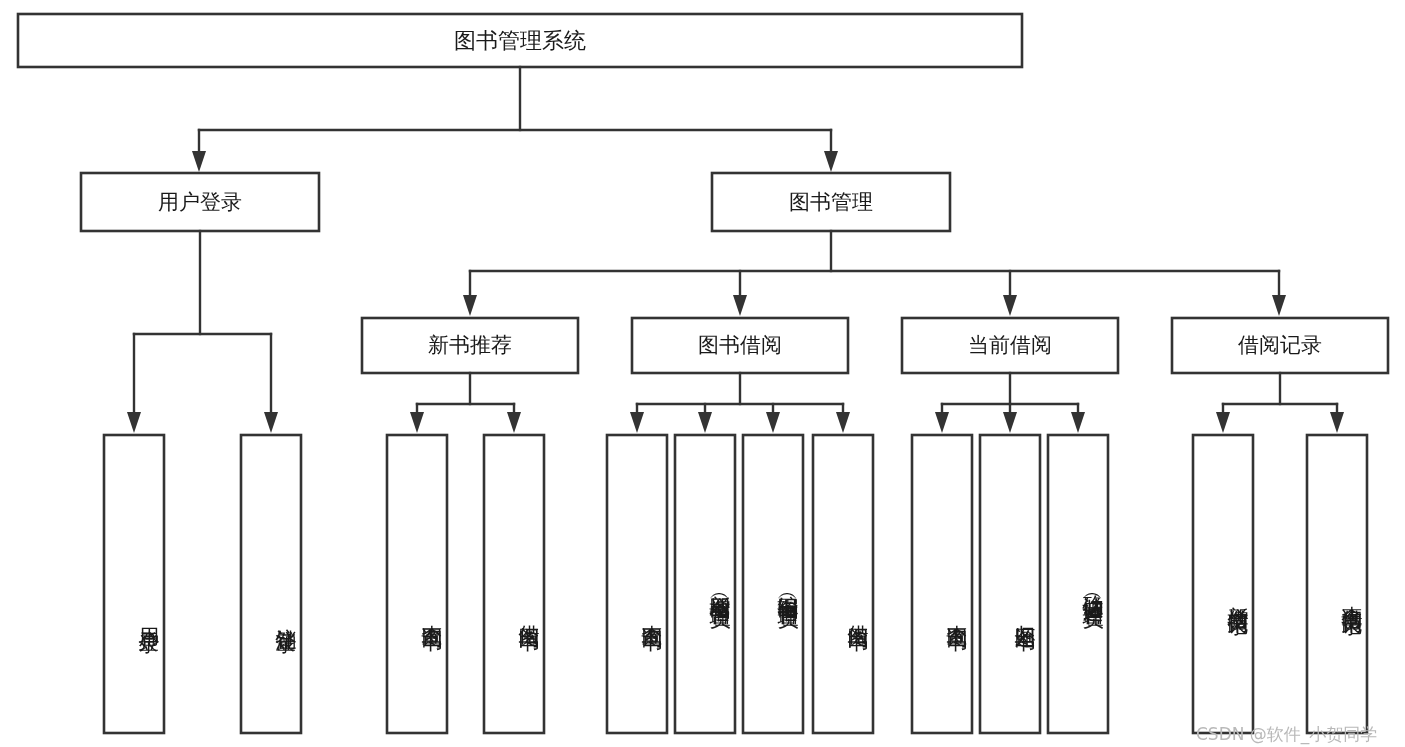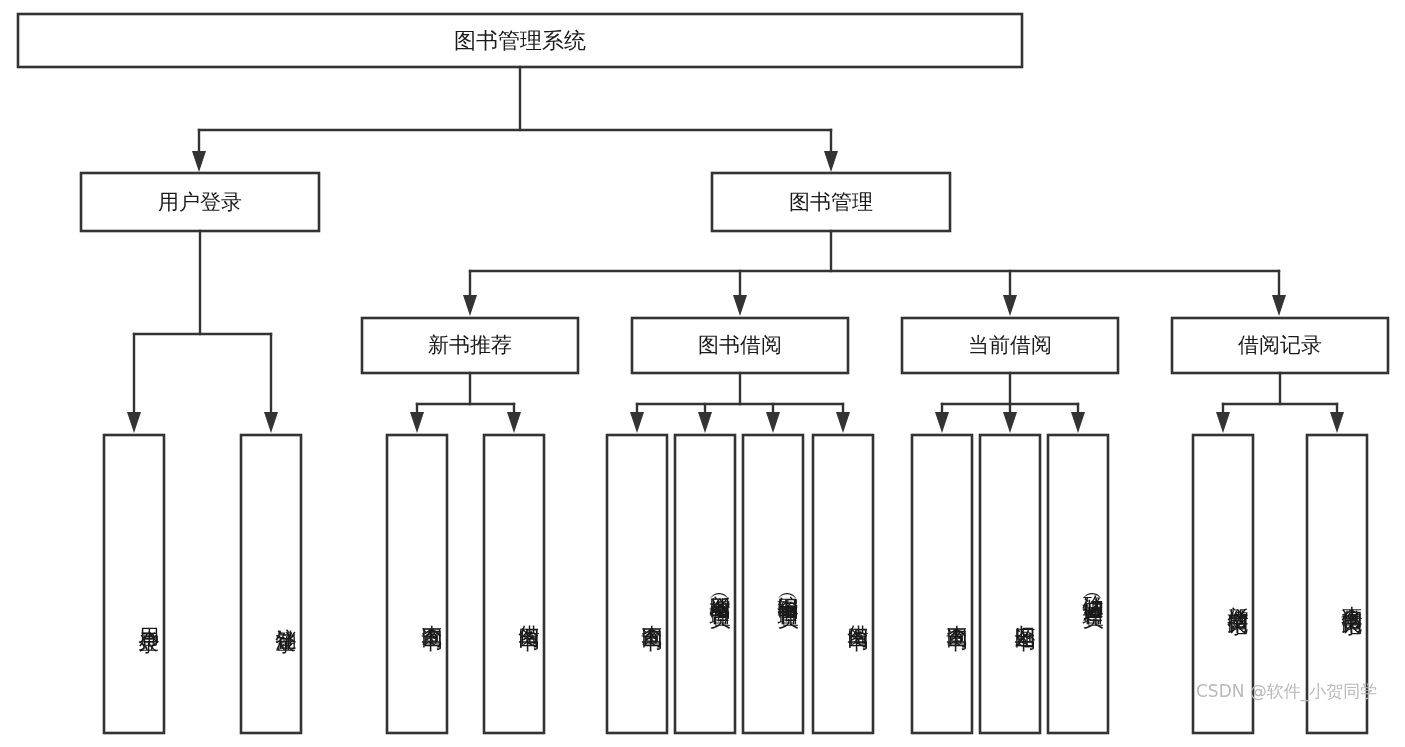--- a/index.html
+++ b/index.html
@@ -238,15 +238,15 @@
   <div class="leaf-label" style="left:916px; top:498px; width:52px; height:228px;">查询图书</div>
 
   <div class="leaf-label" style="left:984px; top:498px; width:52px; height:228px;">归还图书</div>
 
   <div class="leaf-label" style="left:1052px; top:444px; width:52px; height:285px;">确认归还（管理员）</div>
 
   <div class="leaf-label" style="left:1197px; top:467px; width:52px; height:255px;">新增借阅记录</div>
 
   <div class="leaf-label" style="left:1311px; top:467px; width:52px; height:255px;">查询借阅记录</div>
 
-  <div class="watermark" style="left:1196px; top:680px;">CSDN @软件_小贺同学</div>
+  <div class="watermark" style="left:1196px; top:723px;">CSDN @软件_小贺同学</div>
 
 </div>
 
 </body></html>

